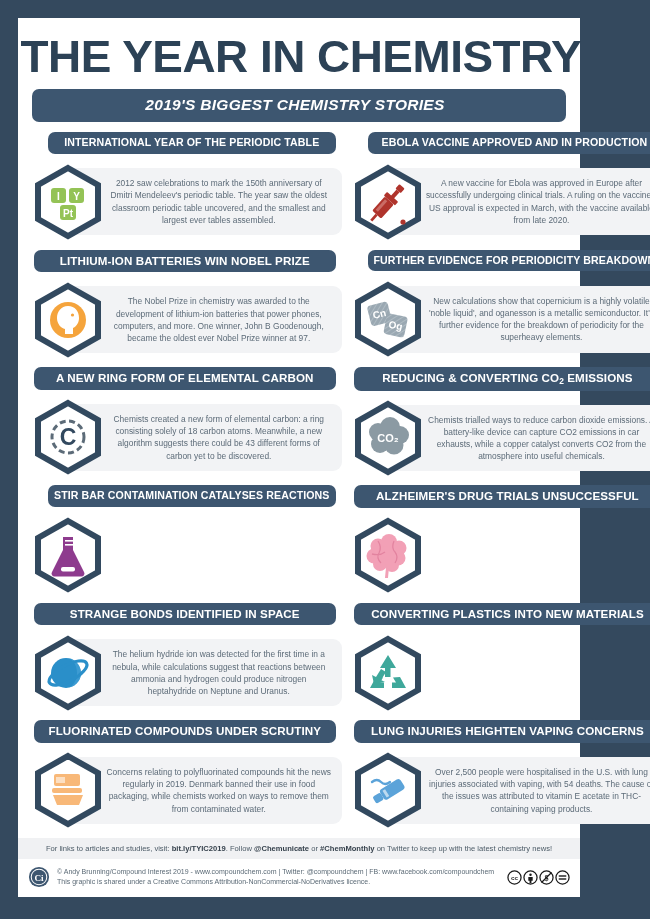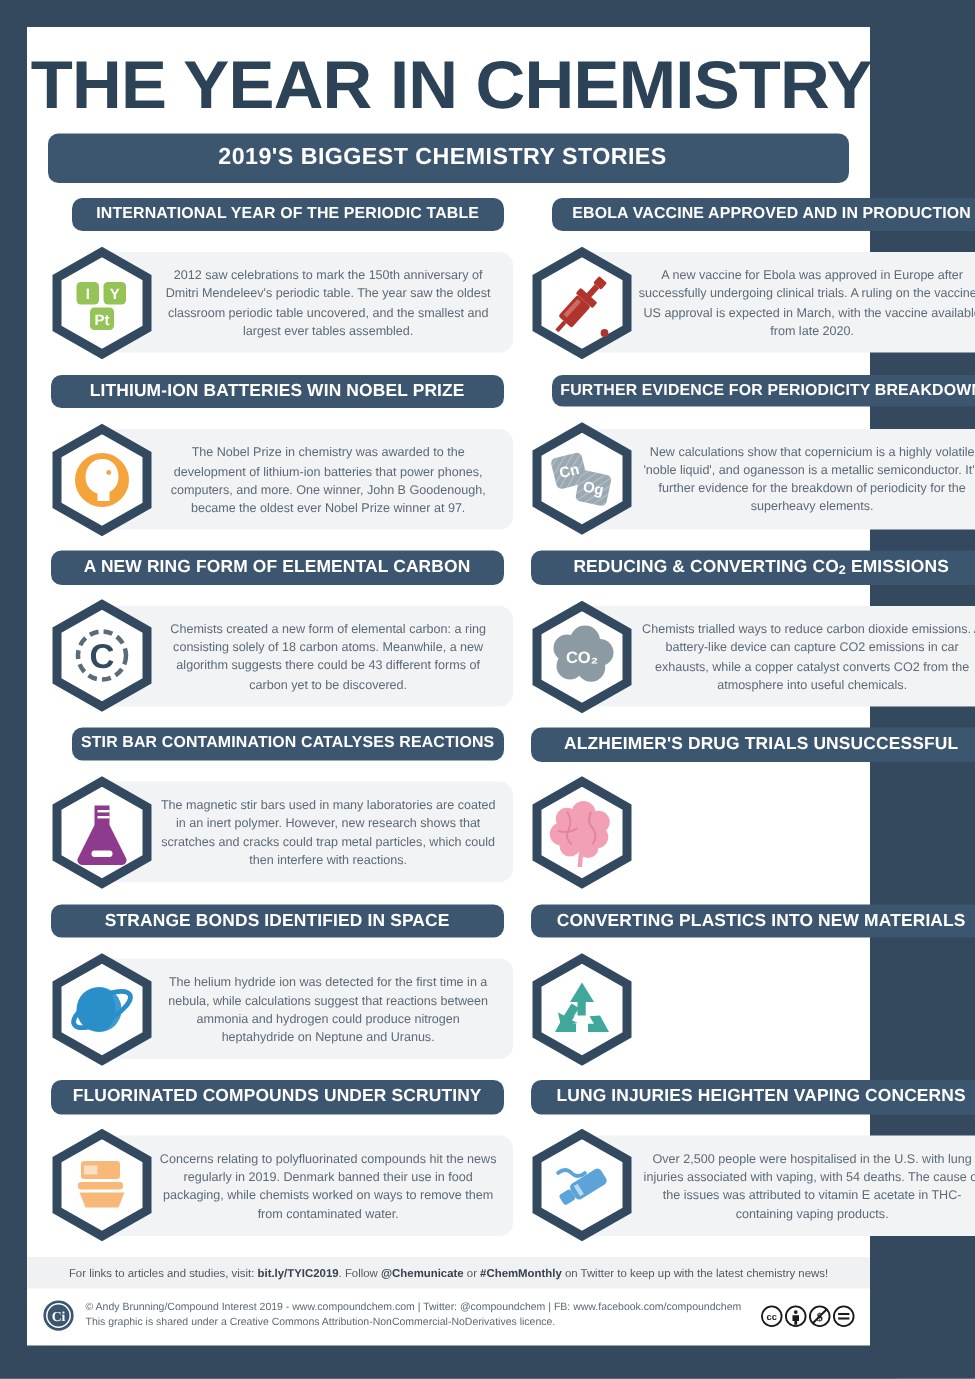--- a/index.html
+++ b/index.html
@@ -37,20 +37,21 @@
   .subtitle-bar {
     margin: 4px 14px 8px 14px;
     background: #3d5670;
     border-radius: 7px;
     text-align: center;
     color: #ffffff;
     font-size: 15.5px;
     font-weight: 700;
     letter-spacing: 0.3px;
     padding: 7px 12px 8px 4px;
+    font-style: italic;
   }
 
   
   .grid {
     flex: 1 1 auto;
     display: grid;
     grid-template-columns: 1fr 1fr;
     grid-template-rows: repeat(6, 1fr);
     column-gap: 6px;
     row-gap: 0px;
@@ -277,23 +278,20 @@
         <div class="card-title tight">STIR BAR CONTAMINATION CATALYSES REACTIONS</div>
         <div class="card-body">
           <div class="hex">
             <svg viewBox="0 0 76 76">
               <polygon points="38,4 68,21 68,55 38,72 8,55 8,21" fill="#ffffff" stroke="#32495f" stroke-width="6"></polygon>
               <path d="M33 20 l10 0 l0 13 l11 22 a3 3 0 0 1 -2.6 4.6 l-26.8 0 a3 3 0 0 1 -2.6 -4.6 l11 -22 z" fill="#8e3b8e"></path>
               <rect x="35" y="23" width="8" height="1.6" fill="#ffffff"></rect>
               <rect x="35" y="27" width="8" height="1.6" fill="#ffffff"></rect>
               <rect x="31" y="50" width="14" height="4.4" rx="2" fill="#ffffff"></rect>
             </svg>
-          </div>
-          <div class="blurb">
-            <span>The magnetic stir bars used in many laboratories are coated in an inert polymer. However, new research shows that scratches and cracks could trap metal particles, which could then interfere with reactions.</span>
           </div>
         </div>
       </div>
 
       <div class="card">
         <div class="card-title">ALZHEIMER'S DRUG TRIALS UNSUCCESSFUL</div>
         <div class="card-body">
           <div class="hex">
             <svg viewBox="0 0 76 76">
               <polygon points="38,4 68,21 68,55 38,72 8,55 8,21" fill="#ffffff" stroke="#32495f" stroke-width="6"></polygon>

